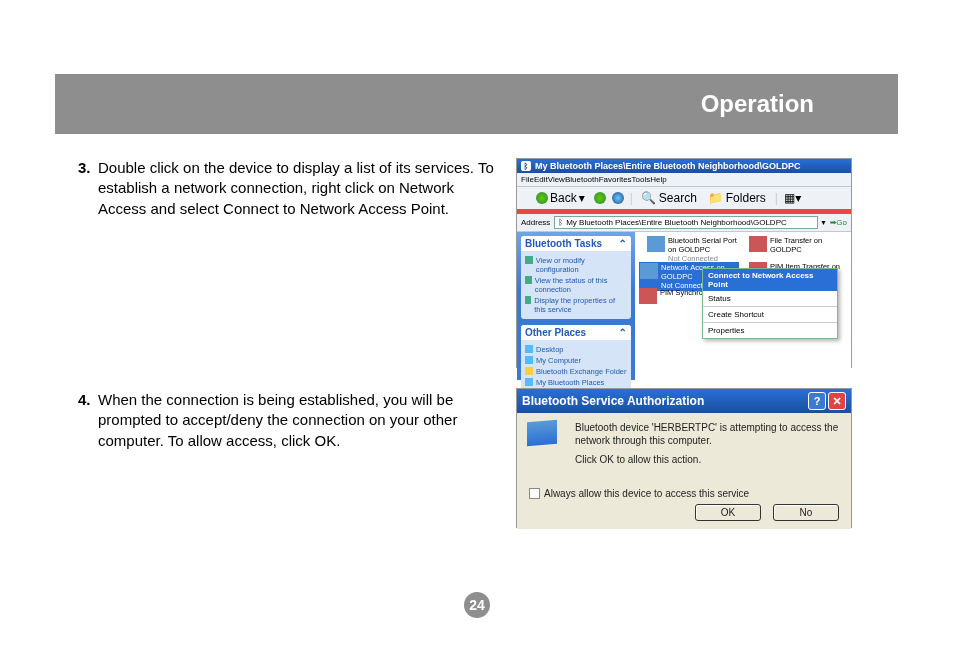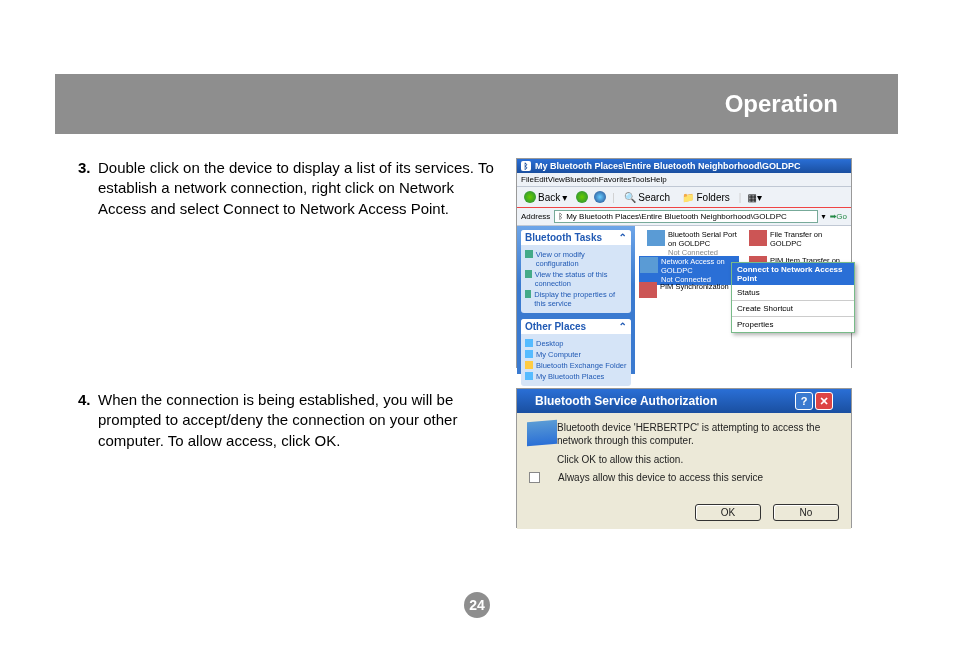--- a/index.html
+++ b/index.html
@@ -13,21 +13,21 @@
   .page-header {
     position: absolute;
     left: 55px;
     top: 74px;
     width: 843px;
     height: 60px;
     background: #8e8e8e;
     display: flex;
     align-items: center;
     justify-content: flex-end;
-    padding-right: 60px;
+    padding-right: 84px;
   }
   .page-title {
     color: #fff;
     font-size: 24px;
     font-weight: bold;
   }
   .step {
     position: absolute;
     width: 420px;
     font-size: 15px;
@@ -69,26 +69,26 @@
   }
   .win1-menus {
     background: #eef2f7;
     font-size: 8px;
     padding: 2px 4px;
     display: flex;
     border-bottom: 1px solid #c0c8d4;
   }
   .win1-toolbar {
     background: #eef2f7;
-    font-size: 10px;
-    padding: 3px 4px;
+    font-size: 12px;
+    padding: 3px 16px;
     display: flex;
     align-items: center;
     gap: 6px;
-    border-bottom: 1px solid #ef4444;
+    border-bottom: 5px solid #ef4444;
   }
   .tb-btn {
     display: inline-flex;
     align-items: center;
     gap: 2px;
     padding: 1px 3px;
   }
   .circle-green { width: 12px; height: 12px; border-radius: 50%; background: radial-gradient(#6c0,#284); display:inline-block; }
   .circle-blue { width: 12px; height: 12px; border-radius: 50%; background: radial-gradient(#6cf,#248); display:inline-block; }
   .win1-addr {
@@ -149,62 +149,62 @@
     color: #000;
     display: flex;
     gap: 3px;
     align-items: flex-start;
     width: 100px;
   }
   .svc .sicon { width:18px; height:16px; background:#5a9bd5; flex-shrink:0; }
   .svc-sel { background:#2a6fd6; color:#fff; padding:1px; }
   .ctx-menu {
     position: absolute;
-    left: 96px; top: 36px;
+    left: 67px; top: 36px;
     background: #fff;
     border: 1px solid #7b8;
     box-shadow: 2px 2px 4px rgba(0,0,0,0.3);
     font-size: 8px;
-    width: 124px;
+    width: 136px;
   }
   .ctx-hi { background:#2a6fd6; color:#fff; font-weight:bold; padding:2px 5px; }
   .ctx-item { padding: 3px 5px; }
   .ctx-sep { border-top:1px solid #ccc; }
 
   
   .dlg-title {
     background: linear-gradient(#2a6fd6, #1a4fa0);
-    padding: 3px 18px;
+    padding: 3px 5px;
     display: flex;
     align-items: center;
     justify-content: space-between;
     gap: 8px;
   }
   .dlg-title-text { color:#fff; font-weight:bold; font-size:12px; }
   .dlg-winbtns { display:flex; gap:2px; }
   .wb { width:18px; height:18px; border-radius:3px; display:flex; align-items:center; justify-content:center; font-size:11px; font-weight:bold; }
   .wb-help { background:#3a7ad0; color:#fff; border:1px solid #fff; }
   .wb-close { background:#d44; color:#fff; border:1px solid #fff; }
   .dlg-body {
     background:#ece9d8;
     padding:8px 10px 8px 10px;
     font-size:10px;
     color:#222;
     height: 116px;
     position: relative;
   }
-  .dlg-row { display:flex; gap:0; margin-bottom:4px; }
+  .dlg-row { display:flex; gap:18px; margin-bottom:4px; }
   .dlg-icon {
     width:30px; height:24px;
     background: linear-gradient(#5a9bd5,#2a6fd6);
     flex-shrink:0;
     transform: skewY(-5deg);
   }
   .dlg-msg { flex:1; line-height:1.3; }
-  .dlg-chk { display:flex; align-items:center; gap:18px; margin-top:6px; margin-left:2px; }
+  .dlg-chk { display:flex; align-items:center; gap:4px; margin-top:22px; margin-left:2px; }
   .chk { width:11px; height:11px; border:1px solid #888; background:#fff; display:inline-block; }
   .dlg-btns { position:absolute; right:12px; bottom:8px; display:flex; gap:12px; }
   .dlg-btn {
     width:66px;
     padding:2px 0;
     text-align:center;
     background:#ece9d8;
     border:1px solid #333;
     border-radius:3px;
     font-size:10px;

